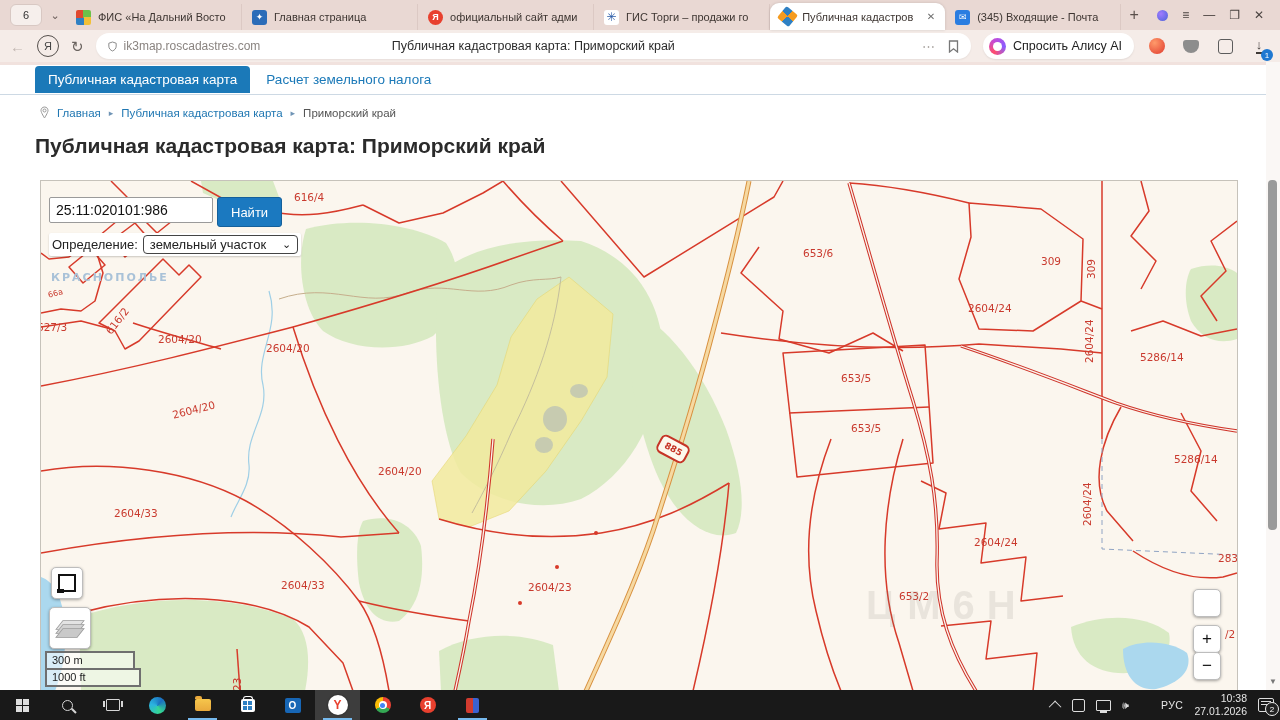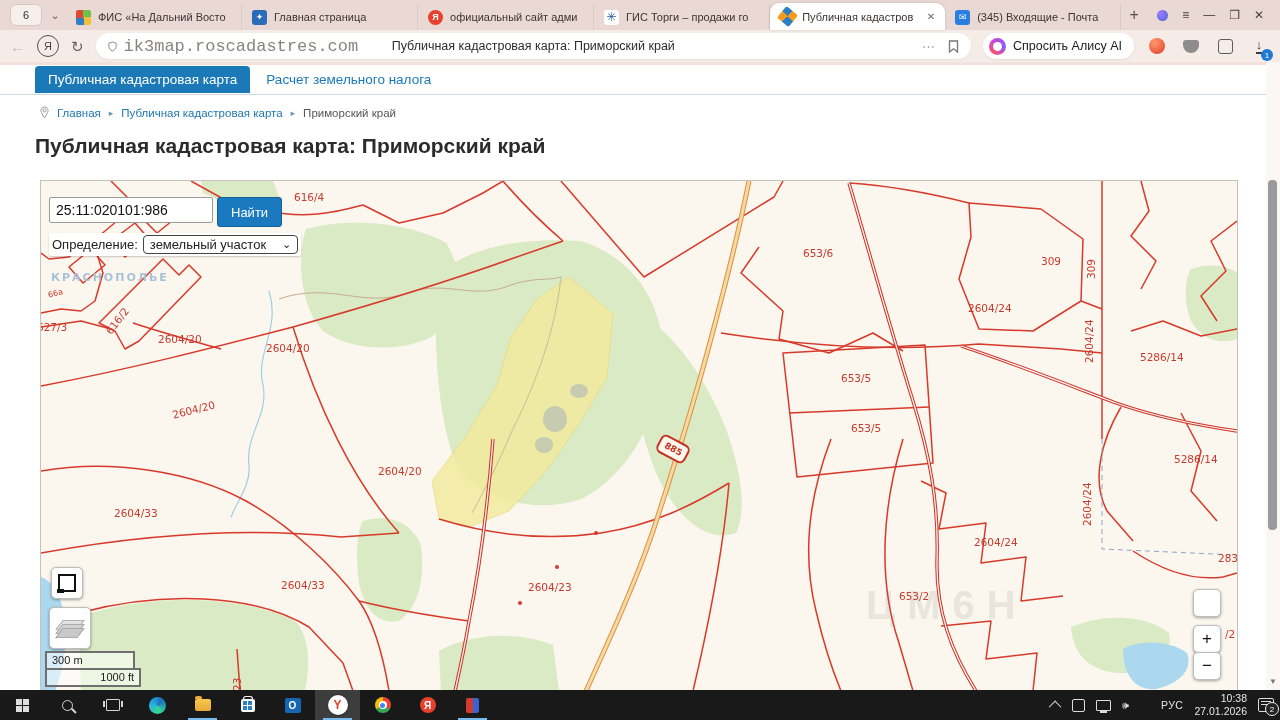--- a/index.html
+++ b/index.html
@@ -32,21 +32,21 @@
   .wbtn{color:#4a4340;font-size:12px;line-height:1;}
 
   
   .toolbar{height:32px;background:#f5ece8;display:flex;align-items:center;padding:0 10px;gap:12px;}
   .navbtn{color:#6b6460;font-size:15px;line-height:1;}
   .navbtn.dis{color:#c2b7b2;}
   .ybtn{width:20px;height:20px;border:1.5px solid #55504d;border-radius:50%;display:flex;align-items:center;
     justify-content:center;font-size:11px;color:#444;}
   .omni{flex:1;height:26px;background:#fff;border-radius:13px;display:flex;align-items:center;
     padding:0 12px;position:relative;box-shadow:0 1px 2px rgba(0,0,0,.06);}
-  .url{color:#8a8480;font-size:17px;margin-left:7px;font-family:Liberation Mono, monospace;}
+  .url{color:#8a8480;font-size:12px;margin-left:7px;}
   .omni-title{position:absolute;left:0;right:0;text-align:center;font-size:12.5px;color:#2c2c2c;pointer-events:none;}
   .omni-right{margin-left:auto;display:flex;align-items:center;gap:12px;z-index:2;background:#fff;padding-left:8px;}
   .dots{color:#9a948f;font-size:13px;letter-spacing:1px;}
   .alice-pill{height:26px;background:#fff;border-radius:13px;display:flex;align-items:center;gap:7px;
     padding:0 12px 0 6px;font-size:12.5px;color:#222;box-shadow:0 1px 2px rgba(0,0,0,.08);white-space:nowrap;}
   .alice-ic{width:17px;height:17px;border-radius:50%;background:conic-gradient(from 210deg,#ff4d6d,#c44bd8,#8a5cff,#ff4d6d);position:relative;}
   .alice-ic::after{content:"";position:absolute;inset:4px;background:#fff;border-radius:50%;}
   .tool-ic{position:relative;display:flex;align-items:center;justify-content:center;width:22px;height:22px;}
   .neuro{width:16px;height:16px;border-radius:50%;background:radial-gradient(circle at 35% 30%,#ff9a6a,#e03a2e);}
   .pocket{width:16px;height:13px;background:#8d8d8d;border-radius:3px 3px 8px 8px;}
@@ -114,21 +114,21 @@
   .lybtn{left:8px;top:426px;width:40px;height:40px;}
   .layers{position:relative;width:22px;height:18px;}
   .layers i{position:absolute;left:0;width:20px;height:10px;background:#c9c9c9;border:1px solid #9e9e9e;
     transform:skewX(-38deg) scaleY(.8);}
   .layers i:nth-child(1){top:0;background:#e3e3e3;}
   .layers i:nth-child(2){top:4px;background:#d2d2d2;}
   .layers i:nth-child(3){top:8px;}
   .scale{position:absolute;left:4px;top:470px;font-size:11px;color:#222;}
   .srow{border:2px solid #6f6f6f;background:rgba(255,255,255,.55);padding:0 5px;line-height:15px;}
   .srow.m{width:76px;border-bottom:none;}
-  .srow.f{width:82px;margin-top:0;text-align:right;}
+  .srow.f{width:82px;margin-top:0;}
   .sqbtn{right:16px;top:408px;width:26px;height:26px;}
   .zin{right:16px;top:444px;width:26px;height:26px;font-size:17px;color:#111;}
   .zout{right:16px;top:471px;width:26px;height:26px;font-size:17px;color:#111;}
 
   
   .sbar{position:absolute;right:0;top:0;bottom:0;width:14px;background:#faf7f5;}
   .sthumb{position:absolute;right:3px;top:118px;width:9px;height:350px;background:#9a9a9a;border-radius:4px;}
   .sarrow{position:absolute;right:3px;bottom:4px;color:#777;font-size:8px;}
 
   

